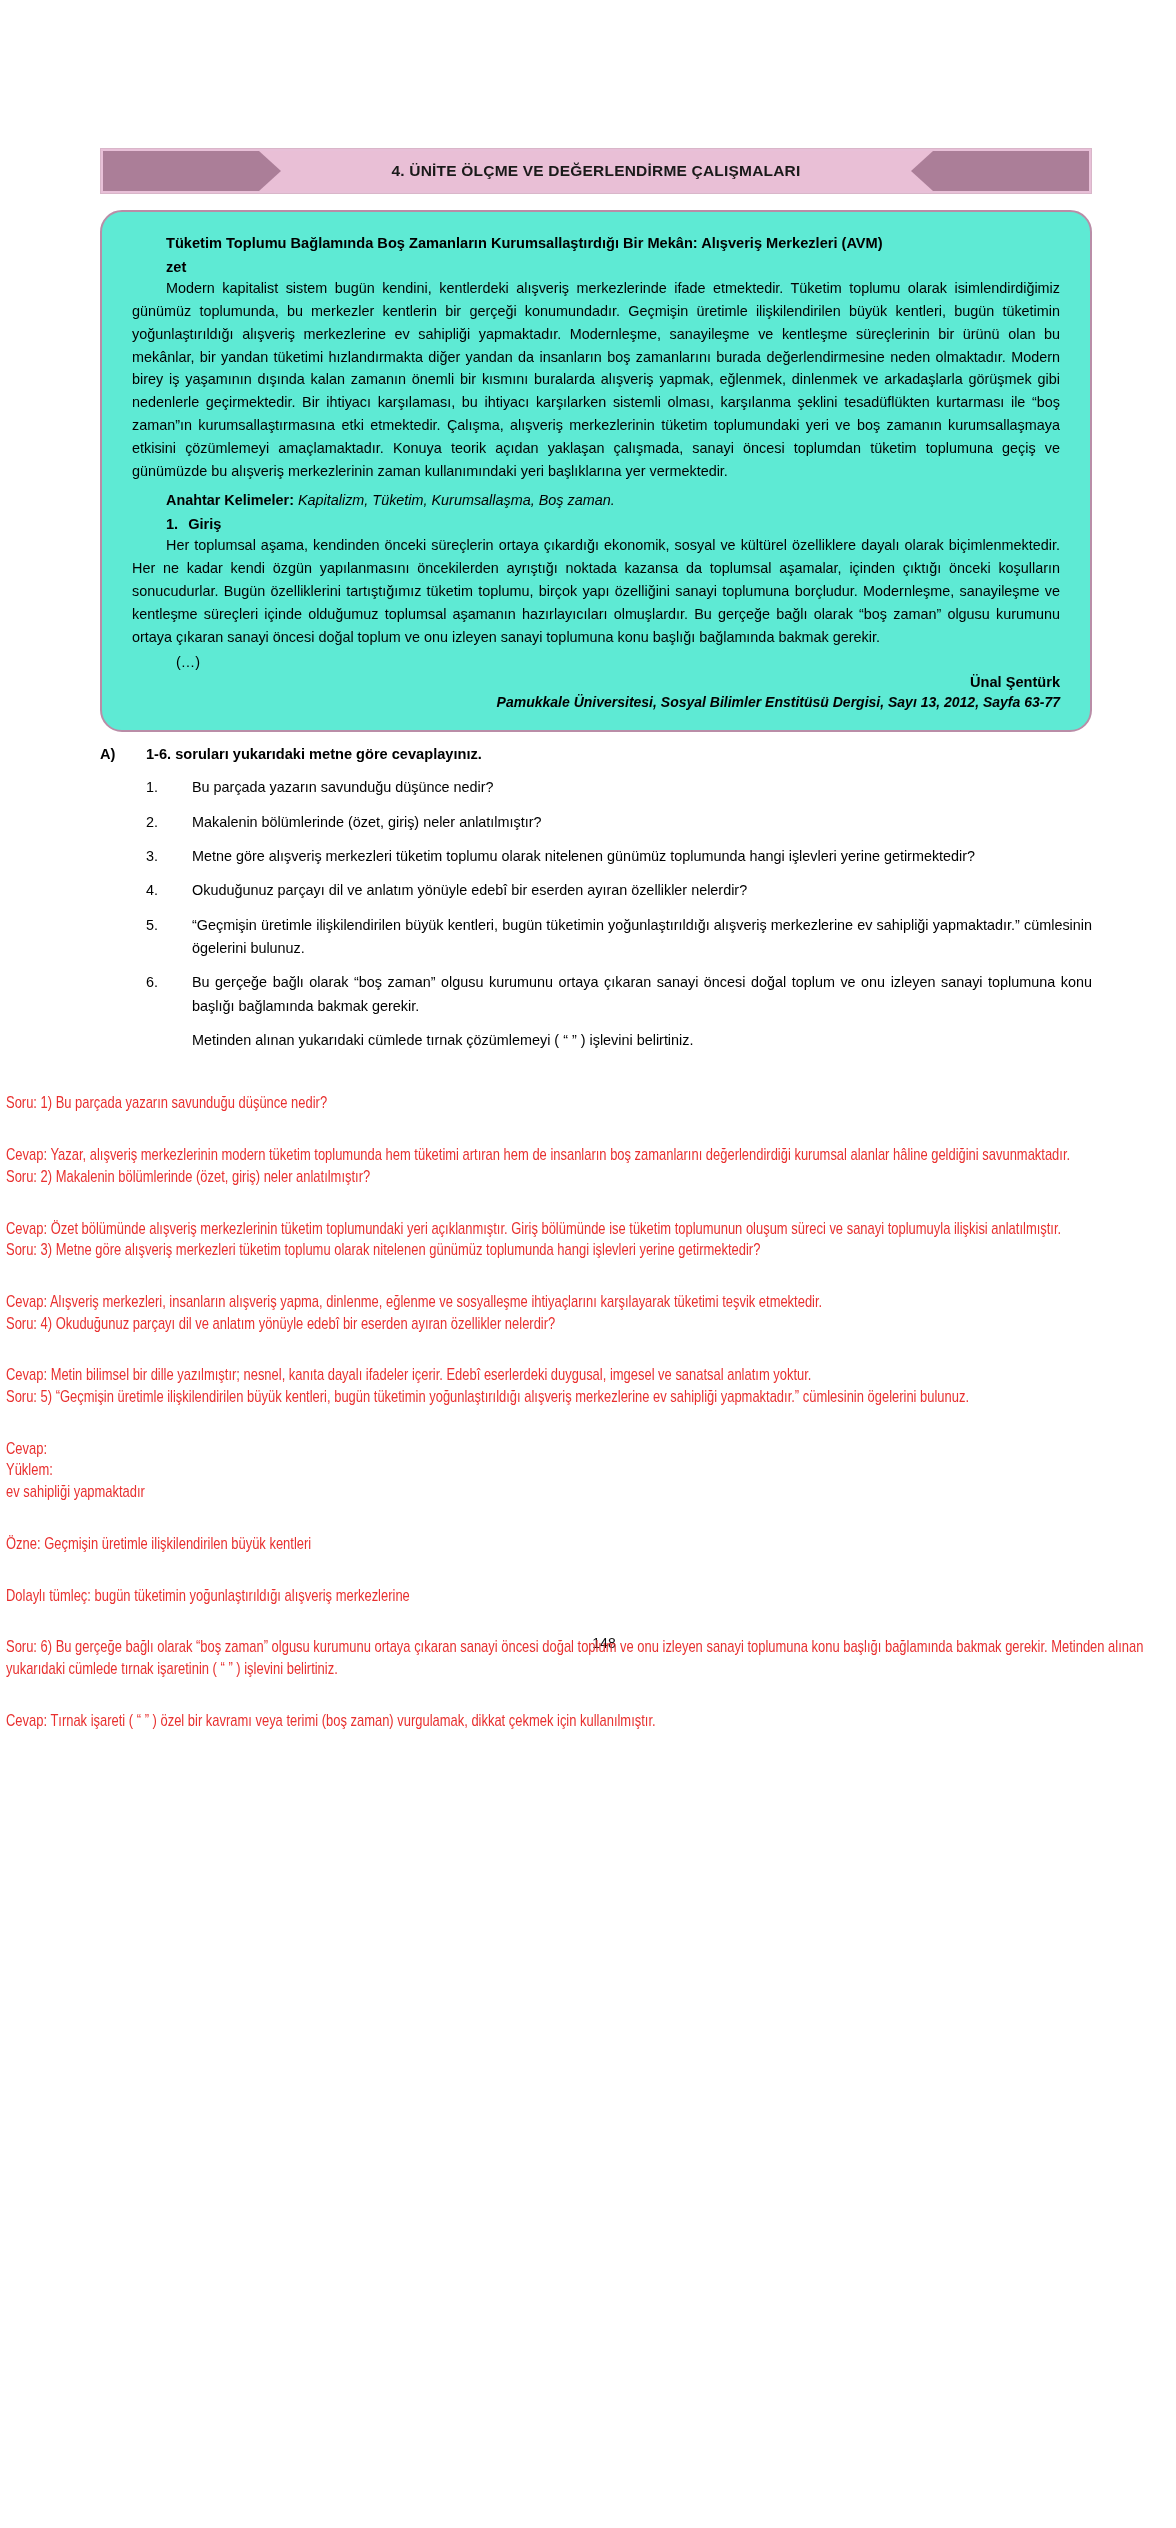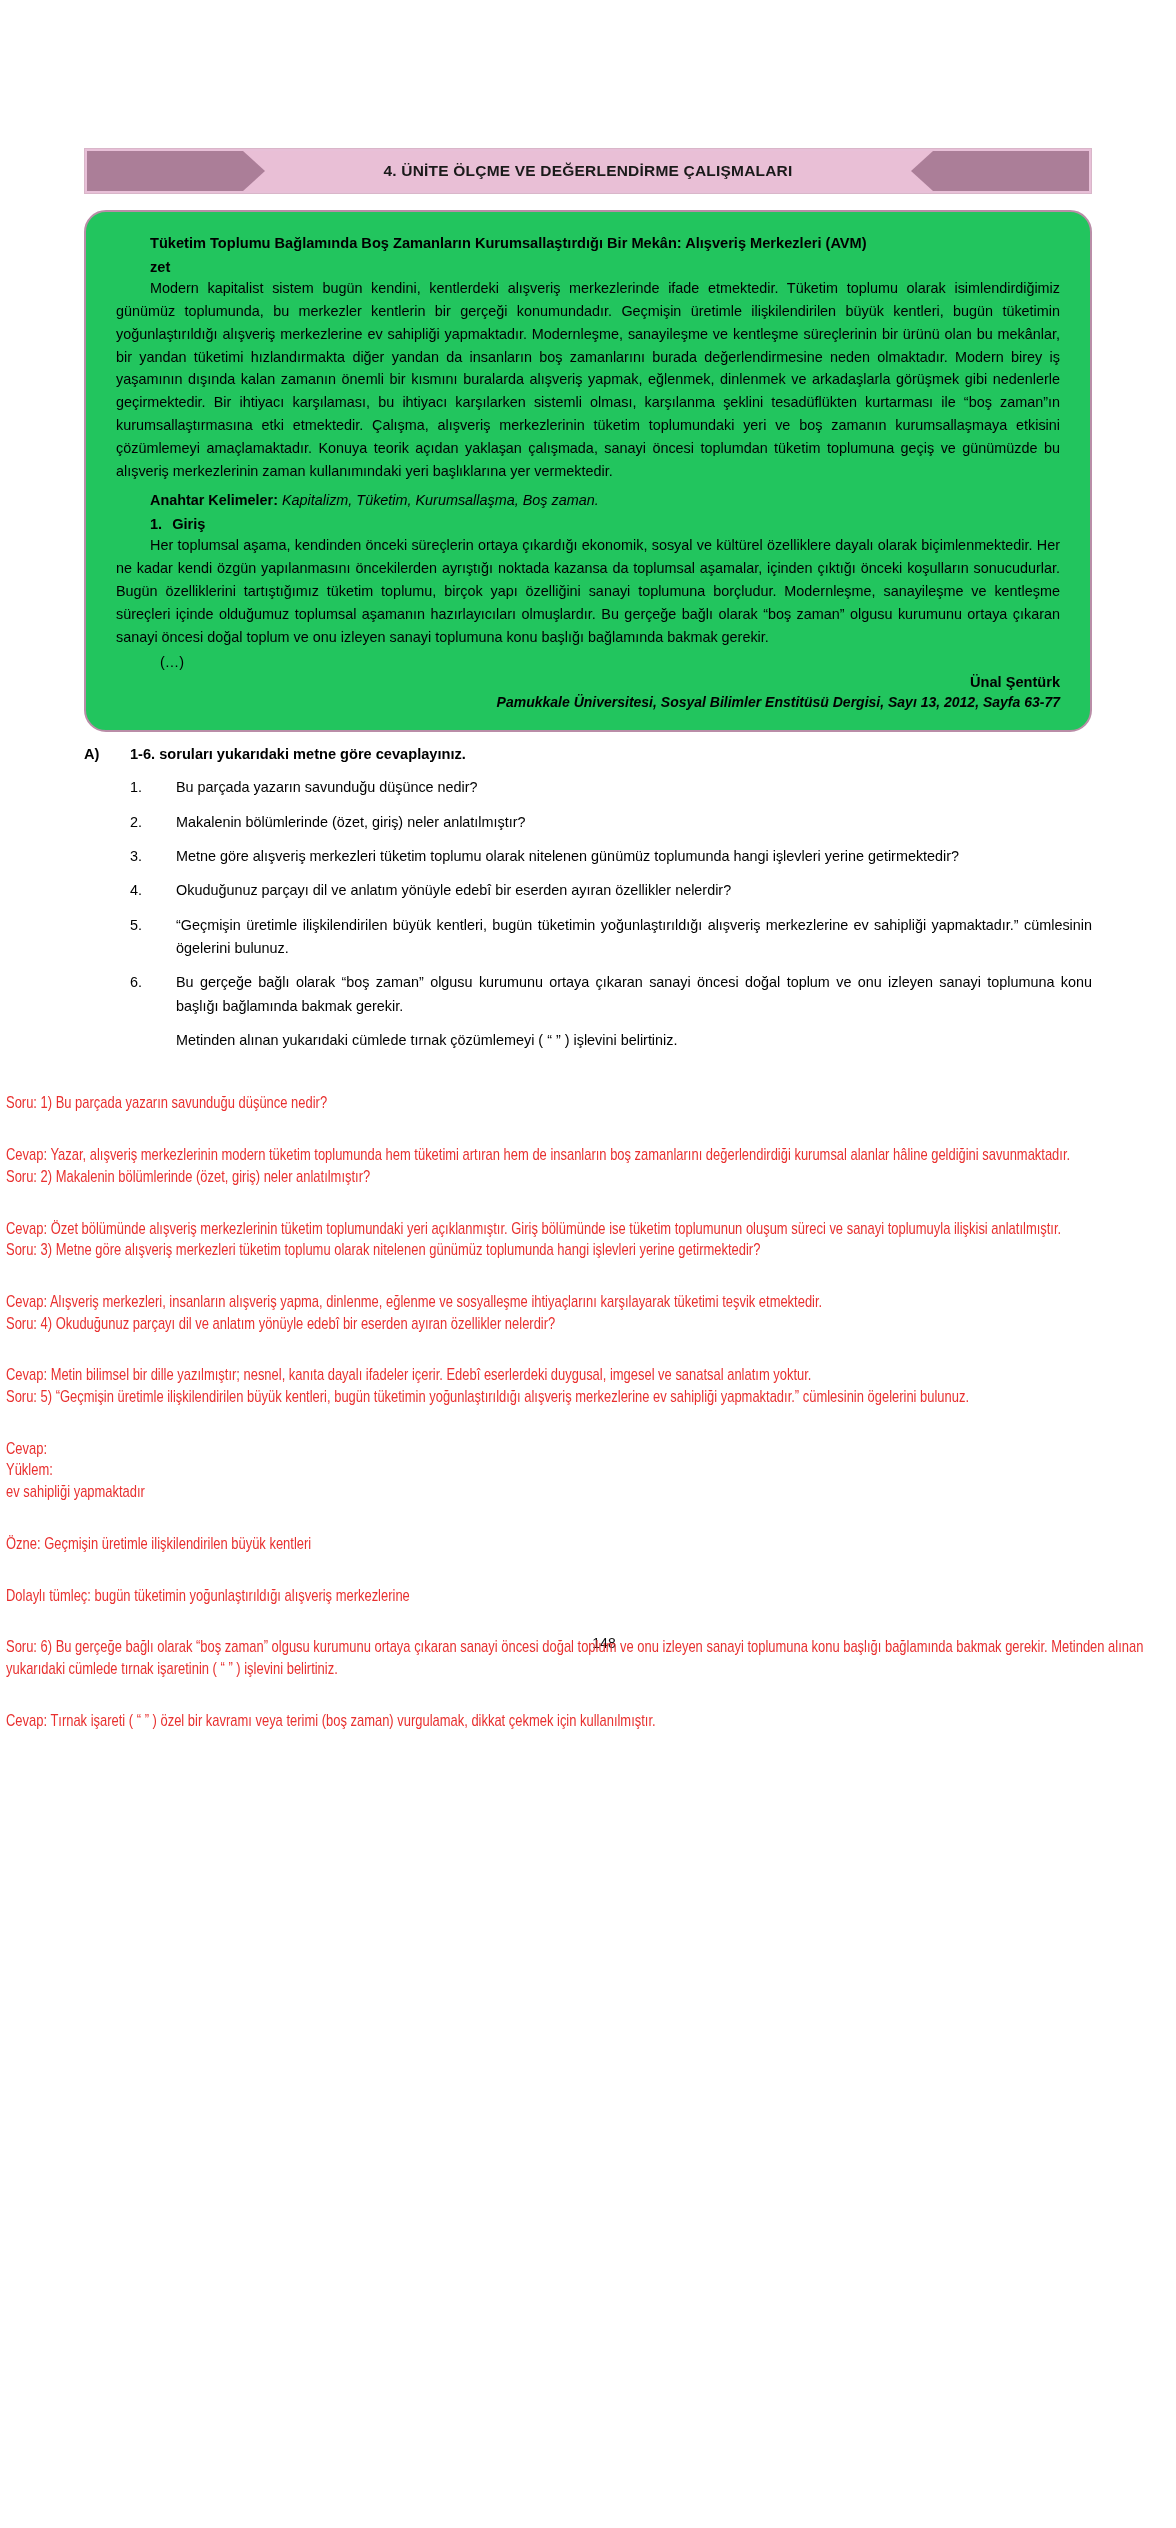--- a/index.html
+++ b/index.html
@@ -14,20 +14,21 @@
     color: #000000;
     position: relative;
   }
 
   
   .page {
     position: relative;
     width: 1176px;
     padding-top: 148px;
     box-sizing: border-box;
+    padding-left: 16px;
   }
 
   
   .banner-wrap {
     margin: 0 84px 0 84px;
     height: 46px;
     position: relative;
     background: #ecc9dd;
     background: #e8c0d8;
     border: 1px solid #d9b6c9;
@@ -69,21 +70,21 @@
     z-index: 3;
   }
 
   
   .textbox {
     margin: 16px 84px 0 84px;
     border: 2.5px solid #b98da7;
     border-radius: 22px;
     padding: 20px 30px 20px 30px;
     box-sizing: border-box;
-    background: #22c55e;
+    background: #5eead4;
   }
 
   .art-title {
     font-size: 14.6px;
     font-weight: bold;
     line-height: 1.58;
     text-indent: 34px;
     margin: 0 0 2px 0;
   }
   .abstract-label {

